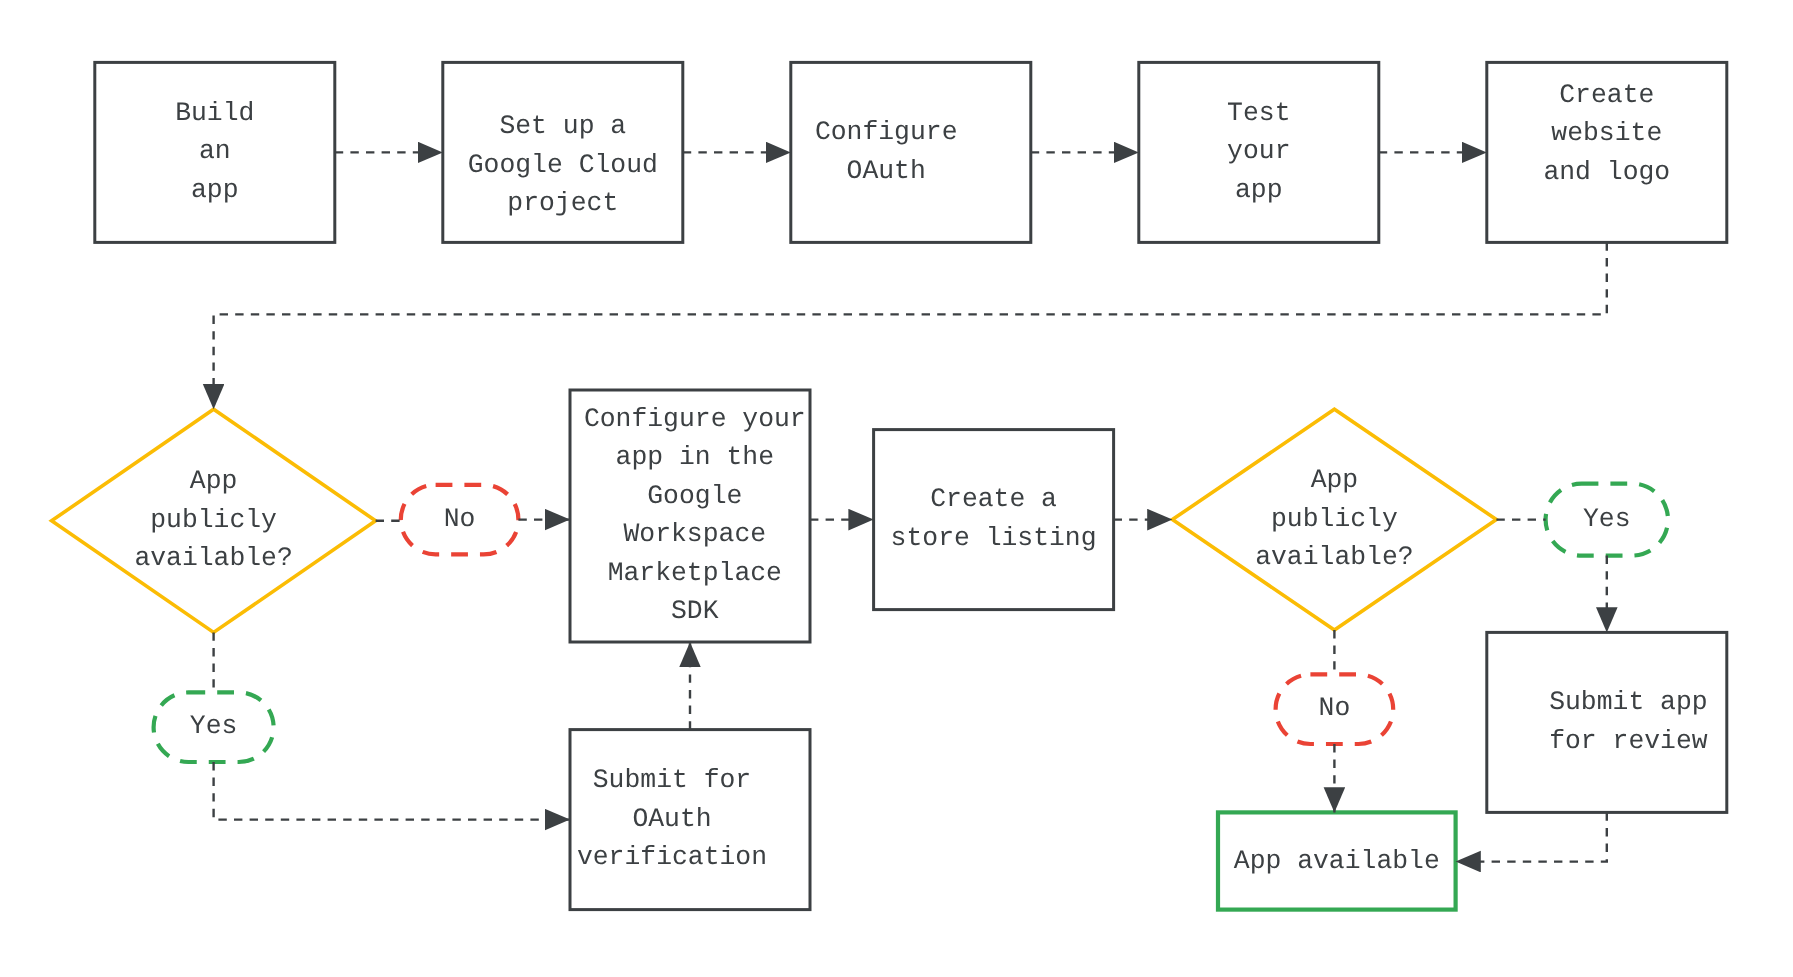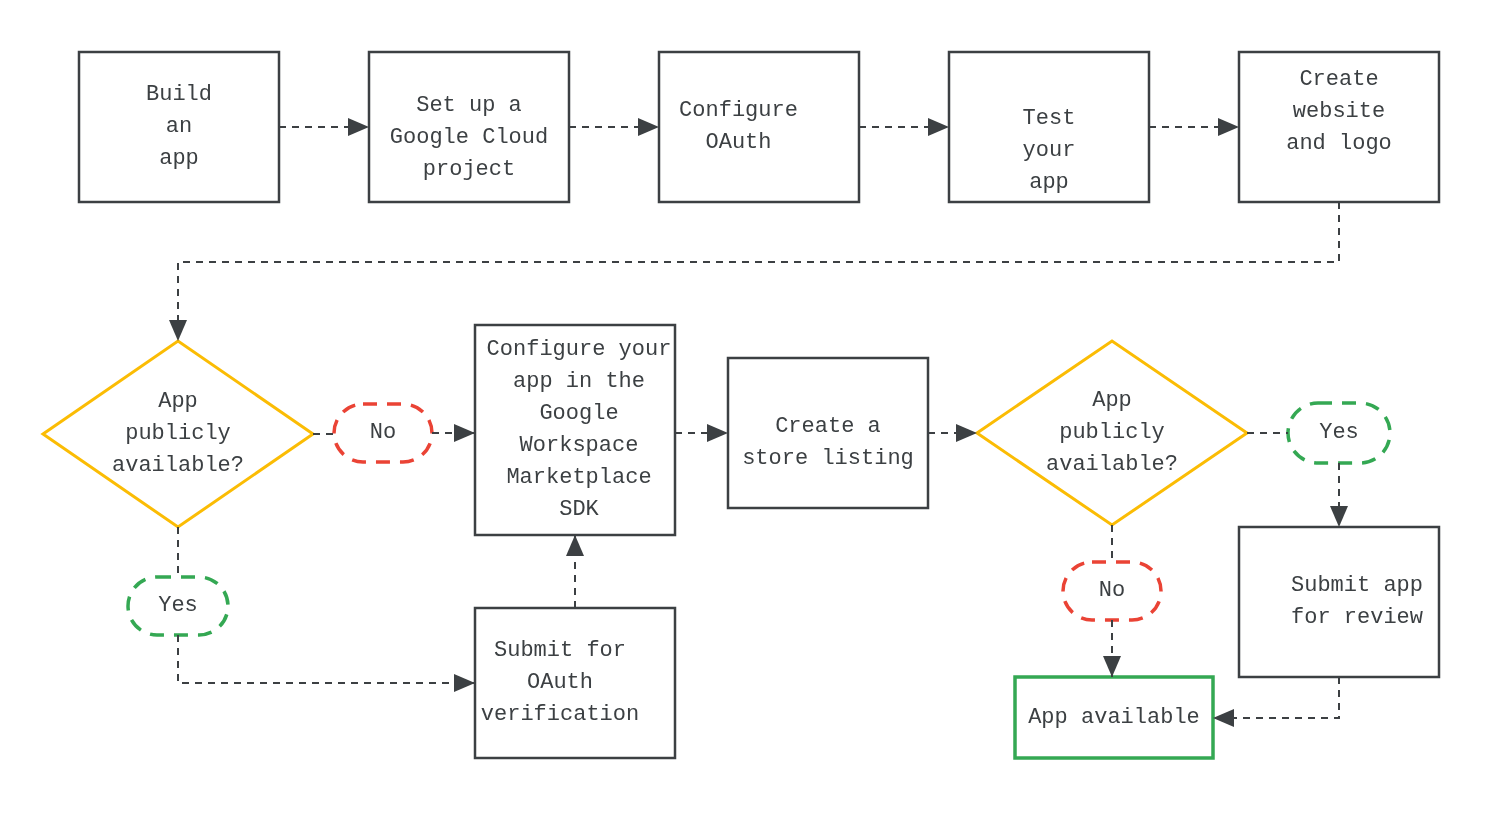--- a/index.html
+++ b/index.html
@@ -89,33 +89,33 @@
   </svg>
 
   <div class="lbl" style="left:79px;top:52px;width:200px;height:150px;">Build
 an
 app</div>
   <div class="lbl" style="left:369px;top:52px;width:200px;height:172px;">Set up a
 Google Cloud
 project</div>
   <div class="lbl" style="left:659px;top:52px;width:159px;height:150px;">Configure
 OAuth</div>
-  <div class="lbl" style="left:949px;top:64px;width:200px;height:174px;">Test
+  <div class="lbl" style="left:949px;top:40px;width:200px;height:174px;">Test
 your
 app</div>
   <div class="lbl" style="left:1239px;top:52px;width:200px;height:120px;">Create
 website
 and logo</div>
   <div class="lbl" style="left:475px;top:325px;width:208px;height:210px;">Configure your
 app in the
 Google
 Workspace
 Marketplace
 SDK</div>
-  <div class="lbl" style="left:728px;top:368px;width:200px;height:150px;">Create a
+  <div class="lbl" style="left:728px;top:358px;width:200px;height:150px;">Create a
 store listing</div>
   <div class="lbl" style="left:475px;top:608px;width:170px;height:150px;">Submit for
 OAuth
 verification</div>
   <div class="lbl" style="left:1239px;top:527px;width:236px;height:150px;">Submit app
 for review</div>
   <div class="lbl" style="left:1015px;top:677px;width:198px;height:81px;">App available</div>
 
   <div class="lbl" style="left:78px;top:364px;width:200px;height:140px;">App
 publicly

